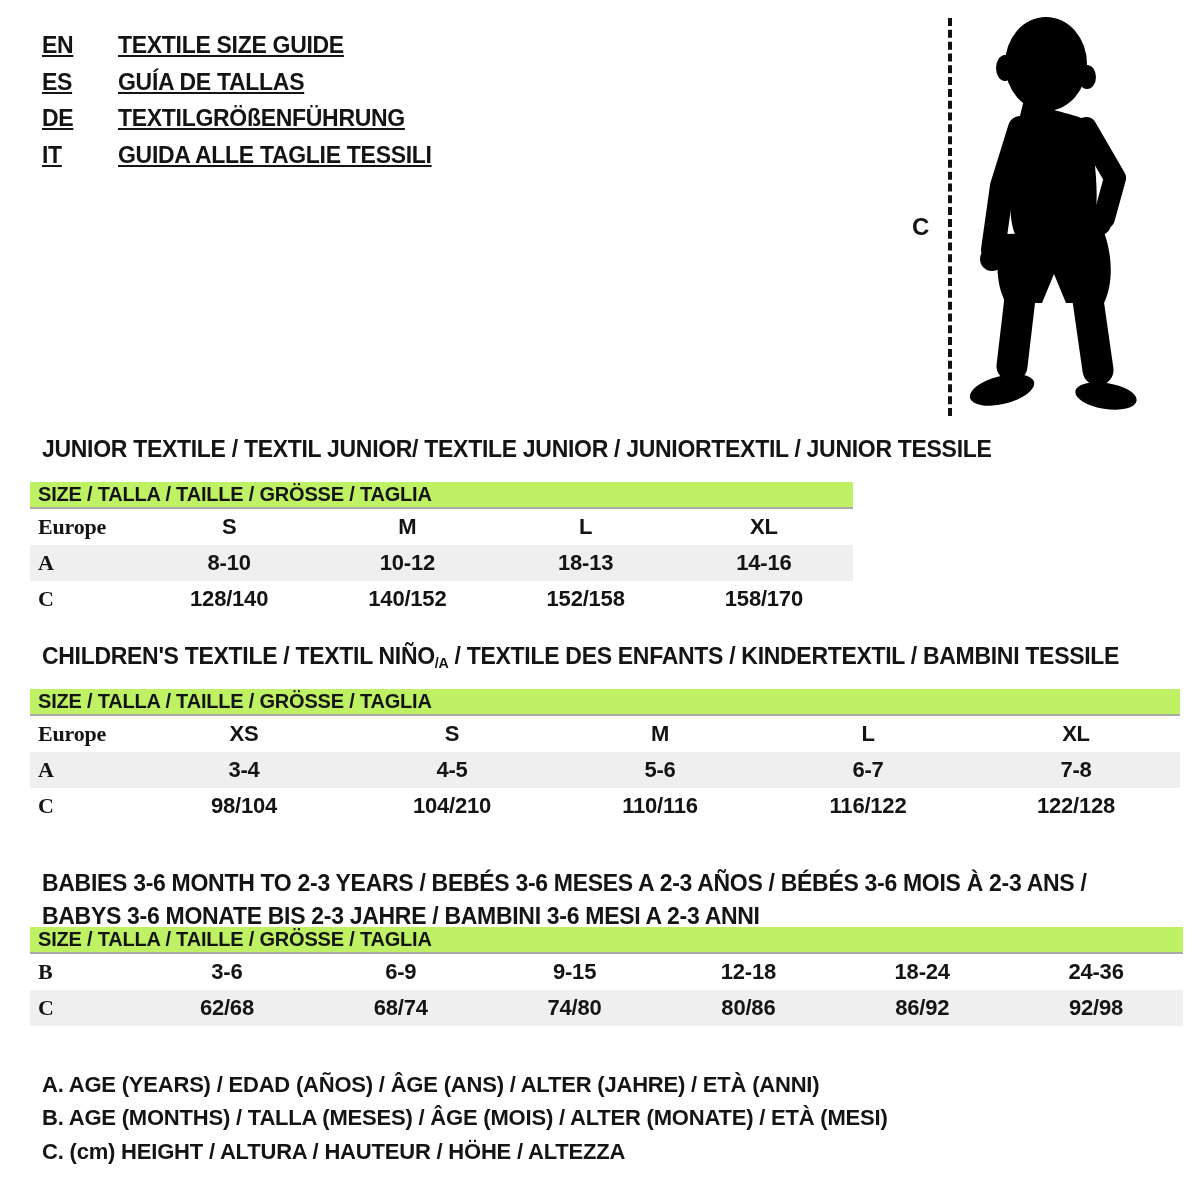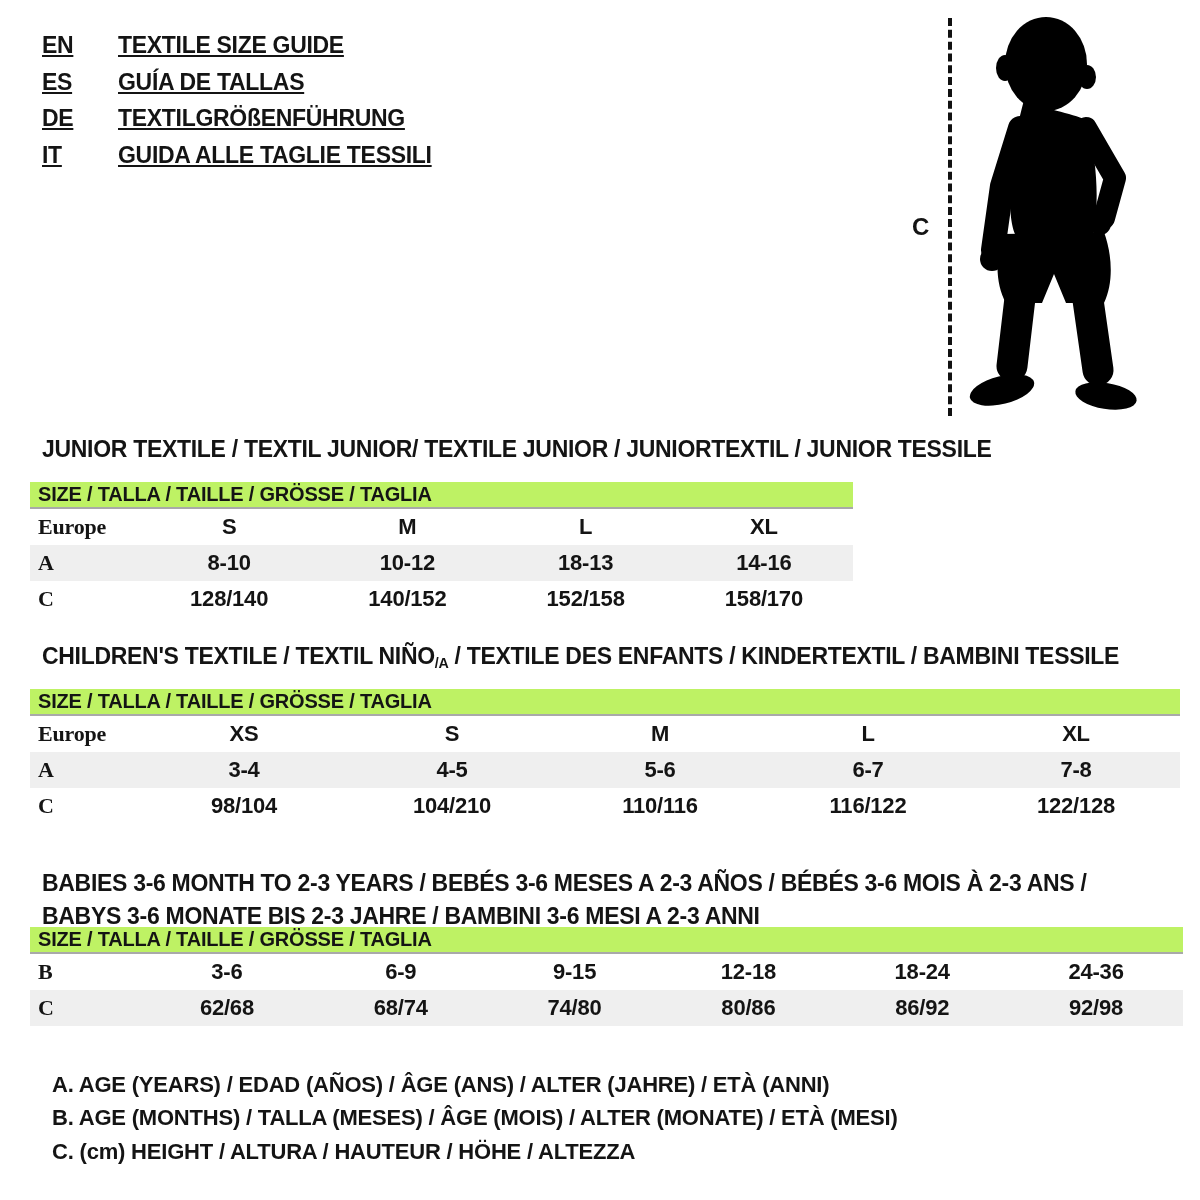--- a/index.html
+++ b/index.html
@@ -39,21 +39,21 @@
   }
   .t-row{display:flex;height:36px;align-items:center;font-size:22px;letter-spacing:-0.2px;}
   .t-row .t-label{width:110px;padding-left:8px;box-sizing:border-box;flex:none;font-family:Liberation Serif, serif;}
   .t-row .t-cell{flex:1;text-align:center;}
   .t-row.shaded{background:#efefef;}
   .tbl-junior{top:482px;width:823px;}
   .tbl-children{top:689px;width:1150px;}
   .tbl-babies{top:927px;width:1153px;}
 
   
-  .legend{position:absolute;left:52px;top:1068px;font-size:22px;line-height:33.4px;letter-spacing:-0.2px;}
+  .legend{position:absolute;left:42px;top:1068px;font-size:22px;line-height:33.4px;letter-spacing:-0.2px;}
 </style>
 </head>
 <body>
 
 <div class="page">
 
   <div class="lang-list">
     <div class="lang-row">
       <span class="lang-code">EN</span>
       <span class="lang-title">TEXTILE SIZE GUIDE</span>

